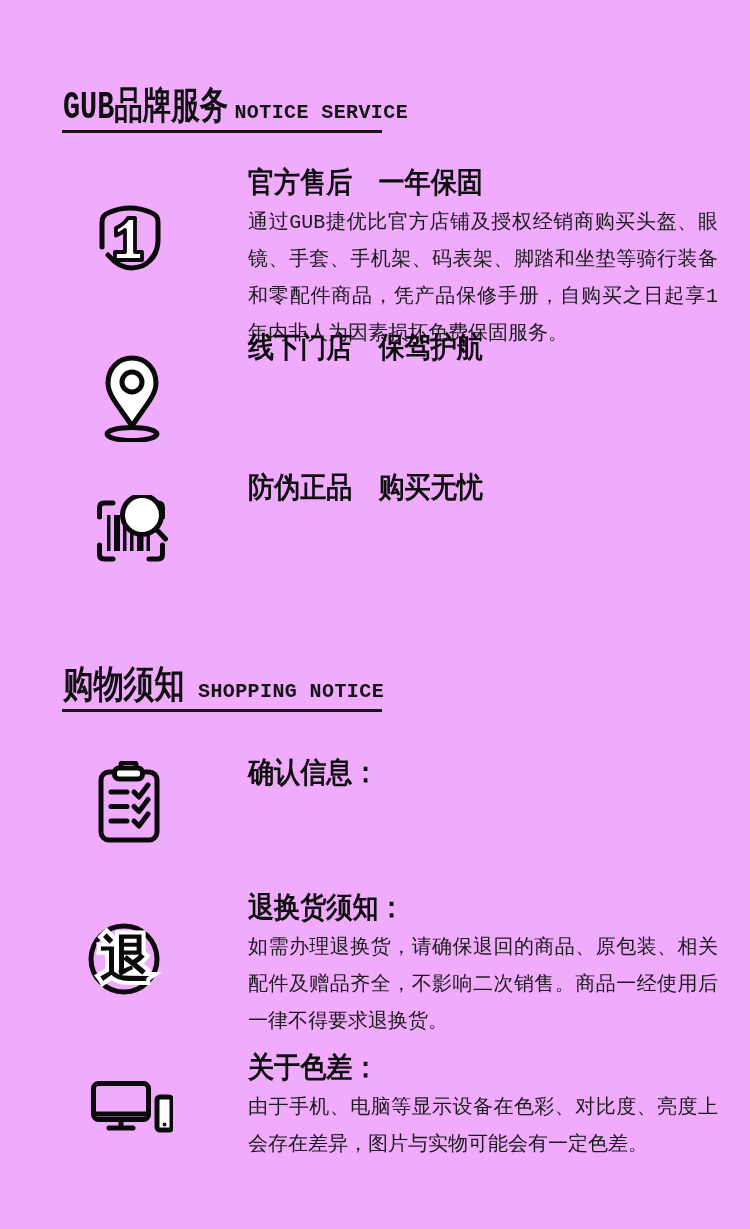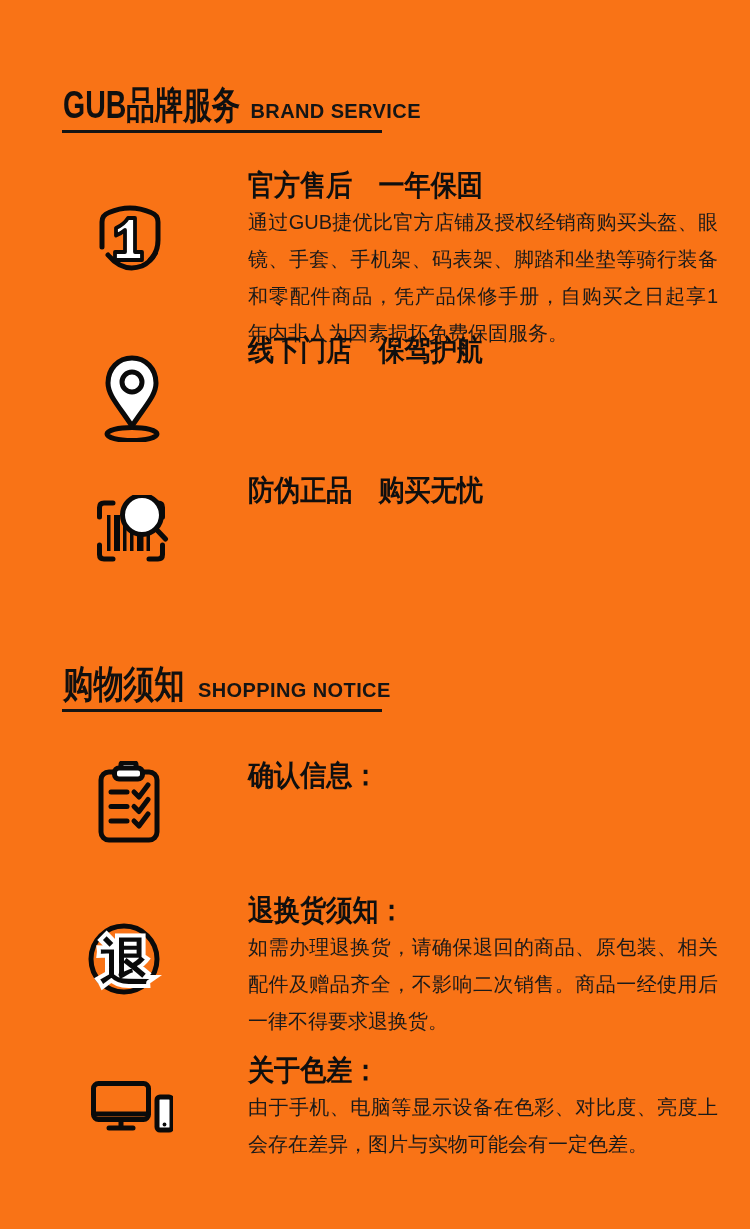--- a/index.html
+++ b/index.html
@@ -1,21 +1,21 @@
 <!DOCTYPE html>
 <html><head>
 <meta charset="utf-8">
 <style>
   html,body { margin:0; padding:0; background:#ffffff; }
   #canvas {
     position:relative;
     width:750px; height:1229px;
-    background:#f97316;
+    background:#f0abfc;
     color:#131313;
-    font-family:Liberation Sans, sans-serif;
+    font-family:Liberation Mono, monospace;
     overflow:hidden;
   }
 
   
   .sec-head { position:absolute; left:63px; display:flex; align-items:baseline; white-space:nowrap; }
   .sec-head .cn {
     font-size:38px; font-weight:bold; letter-spacing:0;
     display:inline-block; transform-origin:left bottom; color:#101010;
   }
   .cn-1 { transform:scaleX(0.75); margin-right:-60px; }
@@ -45,21 +45,21 @@
   .stw { fill:#ffffff; stroke:#0a0a0a; stroke-width:5; stroke-linecap:round; stroke-linejoin:round; }
   .bar { fill:#0a0a0a; stroke:none; }
 </style>
 </head>
 <body>
 
 <div id="canvas">
 
   <div class="sec-head" style="top:80px">
     <span class="cn cn-1">GUB品牌服务</span>
-    <span class="en">BRAND SERVICE</span>
+    <span class="en">NOTICE SERVICE</span>
   </div>
   <div class="rule" style="top:130px"></div>
 
   <div class="icon-box" style="left:95px;top:202px">
     <svg width="70" height="76" viewBox="0 0 70 76">
       <path class="st" stroke-width="5.2" d="M 7 45 L 7 20 Q 7 13 14 10.5 Q 35 1.5 56 10.5 Q 63 13 63 20 L 63 38 Q 63 50 55 58"></path>
       <path class="st" stroke-width="5.2" d="M 13 53 Q 28 71 47 64 Q 56 60 60.5 51"></path>
       <path d="M 21 26 Q 29 22.5 33 16 L 40 16 L 40 50 L 47 50 L 47 58 L 20 58 L 20 50 L 30 50 L 30 28 Q 26 31.5 21 33.5 Z" fill="#ffffff" stroke="#0a0a0a" stroke-width="3.8" stroke-linejoin="round"></path>
     </svg>
   </div>

